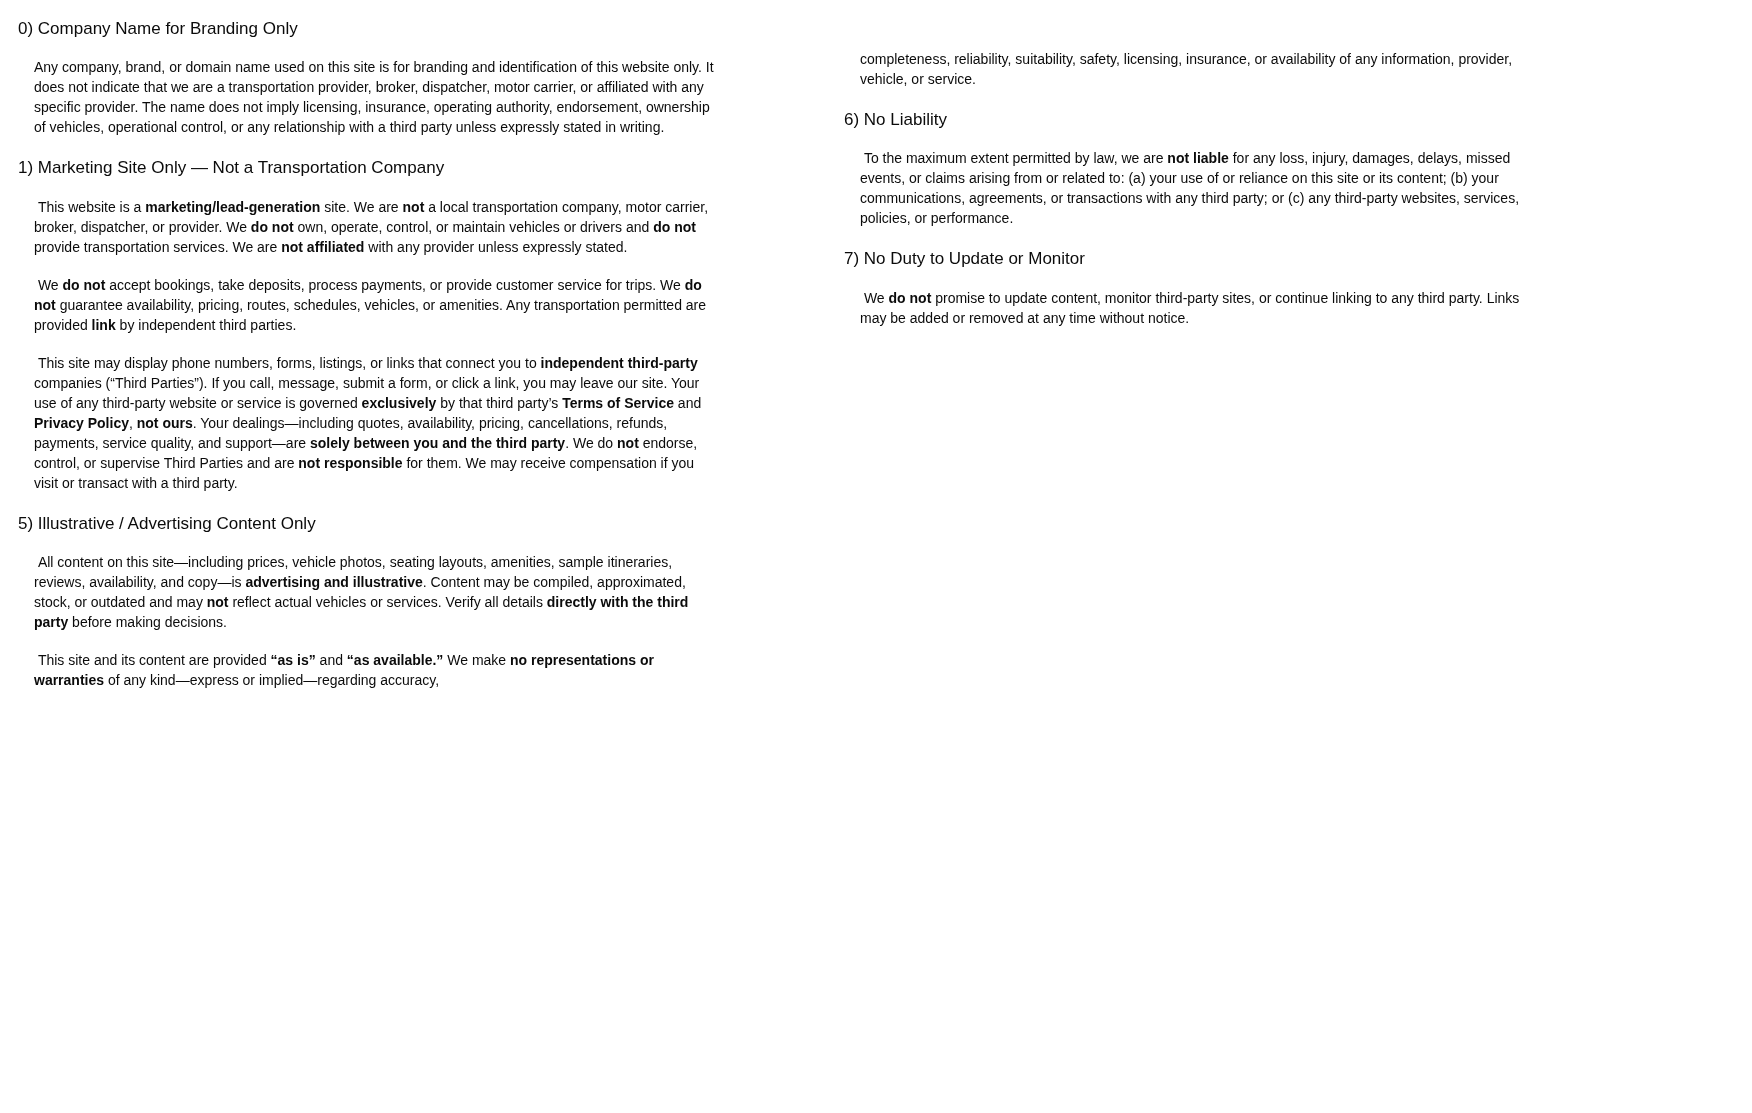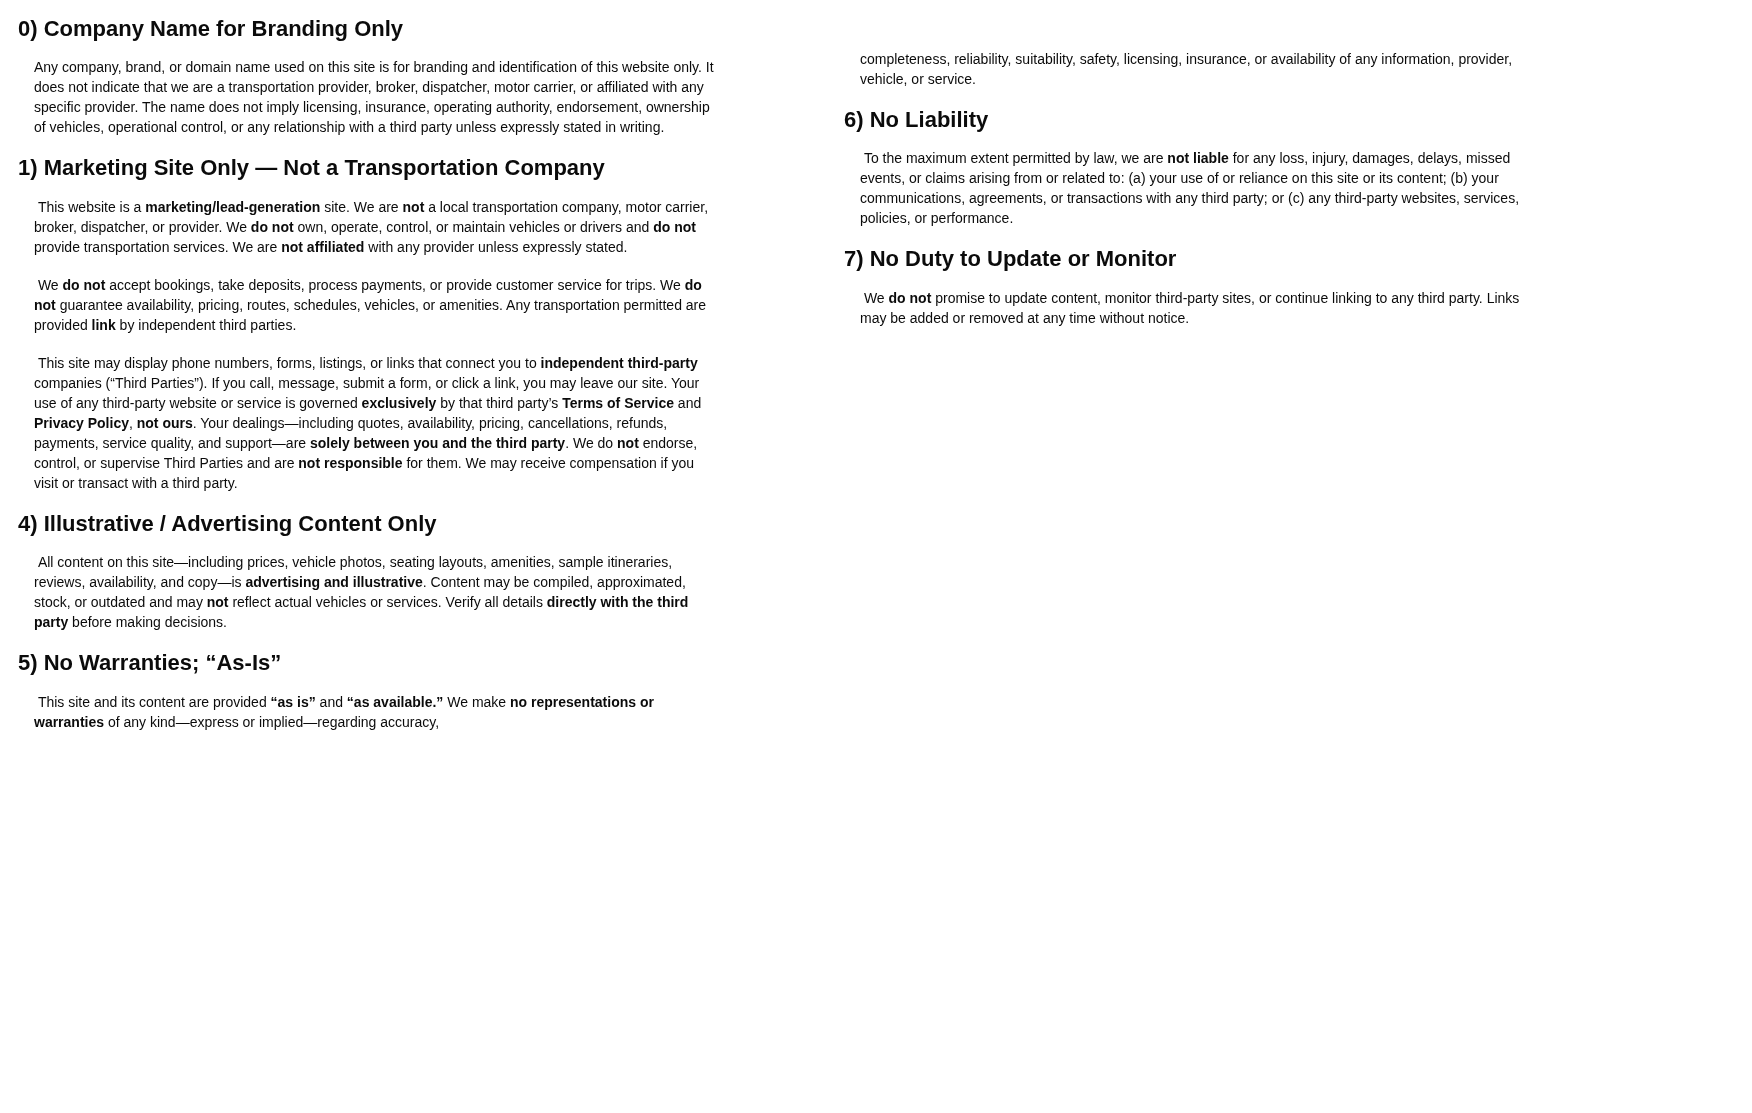--- a/index.html
+++ b/index.html
@@ -27,22 +27,22 @@
   }
   .col-right {
     width: 700px;
     margin-left: 110px;
     padding-top: 17px;
   }
   .section {
     margin: 0 0 18px 0;
   }
   .heading {
-    font-weight: bold;
-    font-size: 22px;
+    font-weight: normal;
+    font-size: 17px;
     line-height: 25.4px;
     white-space: pre-wrap;
   }
   p.body {
     margin: 16px;
     font-size: 14px;
     line-height: 20px;
     white-space: pre-wrap;
   }
   strong { font-weight: bold; text-align: center; }
@@ -60,25 +60,24 @@
         <div class="heading">1) Marketing Site Only — Not a Transportation Company</div>
         <p class="body"><span> This website is a </span><strong>marketing/lead-generation</strong><span> site. We are </span><strong>not</strong><span> a local transportation company, motor carrier, broker, dispatcher, or provider. We </span><strong>do not</strong><span> own, operate, control, or maintain vehicles or drivers and </span><strong>do not</strong><span> provide transportation services. We are </span><strong>not affiliated</strong><span> with any provider unless expressly stated.</span></p>
       </div>
       <div class="section">
         <p class="body"><span> We </span><strong>do not</strong><span> accept bookings, take deposits, process payments, or provide customer service for trips. We </span><strong>do not</strong><span> guarantee availability, pricing, routes, schedules, vehicles, or amenities. Any transportation permitted are provided </span><strong>link</strong><span> by independent third parties.</span></p>
       </div>
       <div class="section">
         <p class="body"><span> This site may display phone numbers, forms, listings, or links that connect you to </span><strong>independent third-party</strong><span> companies (“Third Parties”). If you call, message, submit a form, or click a link, you may leave our site. Your use of any third-party website or service is governed </span><strong>exclusively</strong><span> by that third party’s </span><strong>Terms of Service</strong><span> and </span><strong>Privacy Policy</strong><span>, </span><strong>not ours</strong><span>. Your dealings—including quotes, availability, pricing, cancellations, refunds, payments, service quality, and support—are </span><strong>solely between you and the third party</strong><span>. We do </span><strong>not</strong><span> endorse, control, or supervise Third Parties and are </span><strong>not responsible</strong><span> for them. We may receive compensation if you visit or transact with a third party.</span></p>
       </div>
       <div class="section">
-        <div class="heading">4) Illustrative / Advertising Content Only</div>
+        <div class="heading">5) Illustrative / Advertising Content Only</div>
         <p class="body"><span> All content on this site—including prices, vehicle photos, seating layouts, amenities, sample itineraries, reviews, availability, and copy—is </span><strong>advertising and illustrative</strong><span>. Content may be compiled, approximated, stock, or outdated and may </span><strong>not</strong><span> reflect actual vehicles or services. Verify all details </span><strong>directly with the third party</strong><span> before making decisions.</span></p>
       </div>
       <div class="section">
-        <div class="heading">5) No Warranties; “As-Is”</div>
         <p class="body"><span> This site and its content are provided </span><strong>“as is”</strong><span> and </span><strong>“as available.”</strong><span> We make </span><strong>no representations or warranties</strong><span> of any kind—express or implied—regarding accuracy,</span></p>
       </div>
     </div>
   <div class="col col-right">
       <div class="section">
         <p class="body"><span>completeness, reliability, suitability, safety, licensing, insurance, or availability of any information, provider, vehicle, or service.</span></p>
       </div>
       <div class="section">
         <div class="heading">6) No Liability</div>
         <p class="body"><span> To the maximum extent permitted by law, we are </span><strong>not liable</strong><span> for any loss, injury, damages, delays, missed events, or claims arising from or related to: (a) your use of or reliance on this site or its content; (b) your communications, agreements, or transactions with any third party; or (c) any third-party websites, services, policies, or performance.</span></p>

